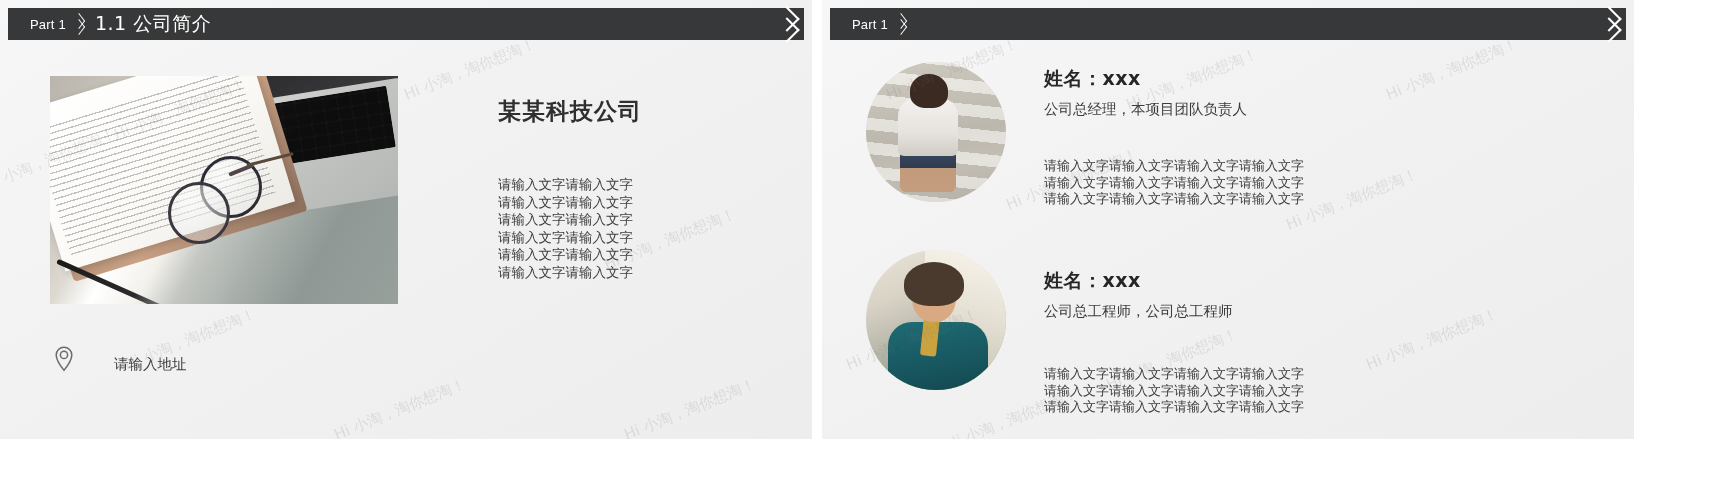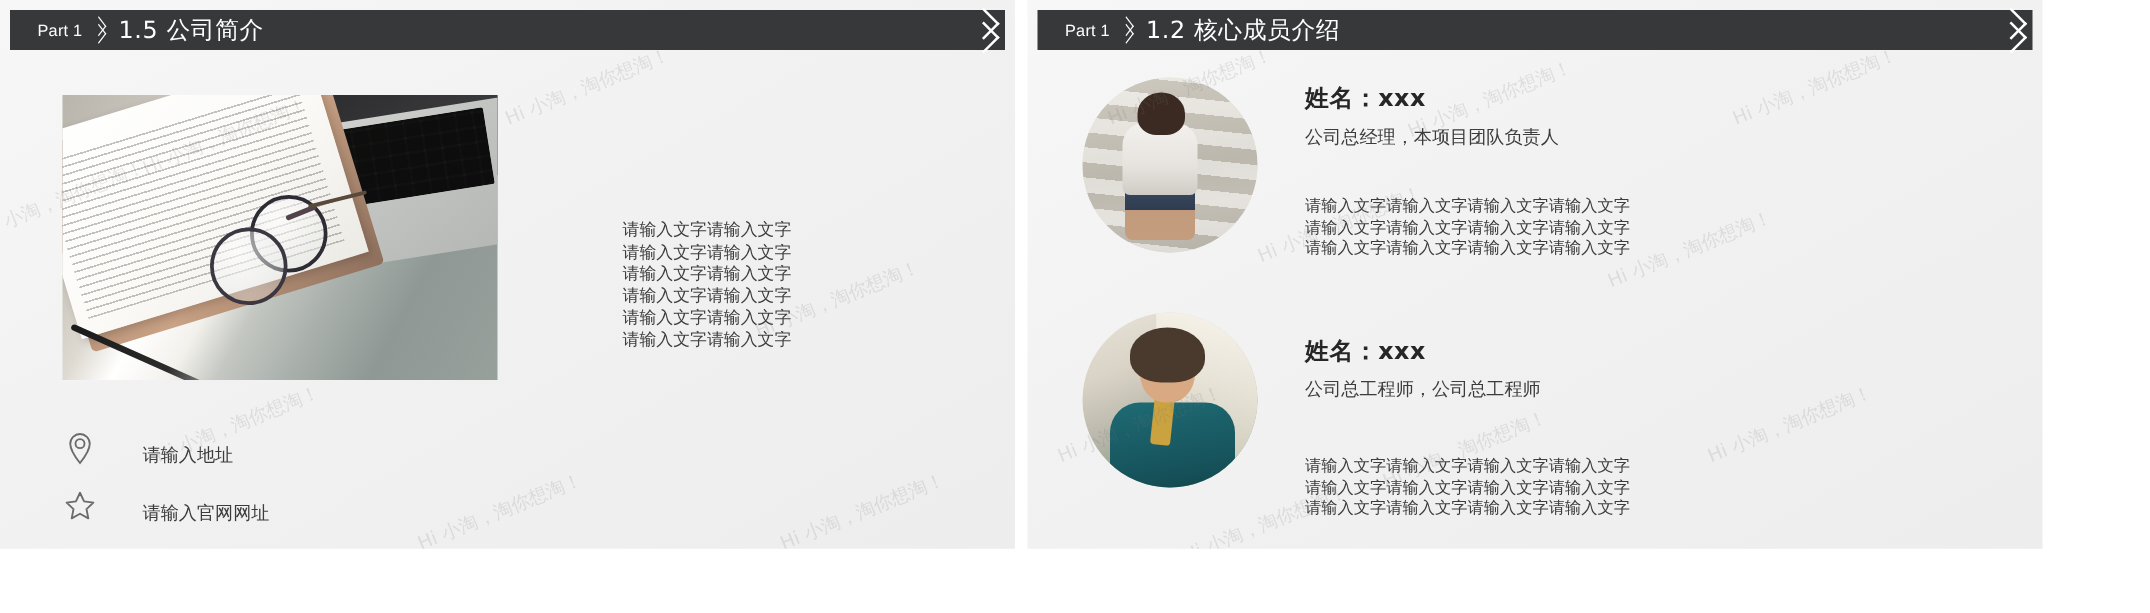--- a/index.html
+++ b/index.html
@@ -279,88 +279,80 @@
 </head>
 <body>
 
 <div class="stage">
 
   <div class="slide">
 
     <div class="hdr">
       <div class="hdr-part">Part 1</div>
       <div class="hdr-chev-sm"></div>
-      <div class="hdr-title">1.5 公司简介</div>
+      <div class="hdr-title">1.1 公司简介</div>
       <div class="hdr-spacer"></div>
       <div class="hdr-chev-lg"></div>
     </div>
 
     <div class="photo-desk">
       <div class="ph-lap-screen"></div>
       <div class="ph-lap-base"></div>
       <div class="ph-lap-keys"></div>
       <div class="ph-clip"></div>
       <div class="ph-paper">
         <div class="ph-lines"></div>
       </div>
       <div class="ph-pen"></div>
       <div class="ph-glass a"></div>
       <div class="ph-glass b"></div>
       <div class="ph-glass-br"></div>
       <div class="ph-glass-arm"></div>
     </div>
 
+    <div class="brand">某某科技公司</div>
 
     <div class="body-lines">
       <div>请输入文字请输入文字</div>
       <div>请输入文字请输入文字</div>
       <div>请输入文字请输入文字</div>
       <div>请输入文字请输入文字</div>
       <div>请输入文字请输入文字</div>
       <div>请输入文字请输入文字</div>
     </div>
 
     <div class="info-row r1">
       <span class="ico">
         <svg width="28" height="30" viewBox="0 0 28 30">
           <path d="M14 3.2c-4.3 0-7.8 3.4-7.8 7.7 0 5.6 7.8 15.5 7.8 15.5s7.8-9.9 7.8-15.5c0-4.3-3.5-7.7-7.8-7.7z" fill="none" stroke="#6b6b6b" stroke-width="1.5"></path>
           <circle cx="14" cy="10.9" r="3.6" fill="none" stroke="#6b6b6b" stroke-width="1.5"></circle>
         </svg>
       </span>
       <span class="info-label">请输入地址</span>
     </div>
 
-    <div class="info-row r2">
-      <span class="ico">
-        <svg width="28" height="30" viewBox="0 0 28 30">
-          <path d="M14 4.2l3.25 6.95 7.45.95-5.5 5.15 1.45 7.4L14 21.0l-6.65 3.65 1.45-7.4-5.5-5.15 7.45-.95z" fill="none" stroke="#6b6b6b" stroke-width="1.5" stroke-linejoin="round"></path>
-        </svg>
-      </span>
-      <span class="info-label">请输入官网网址</span>
-    </div>
 
     <div class="wm">
       <span style="left:120px;  top:330px;">Hi 小淘，淘你想淘！</span>
       <span style="left:330px;  top:400px;">Hi 小淘，淘你想淘！</span>
       <span style="left:-20px;  top:150px;">Hi 小淘，淘你想淘！</span>
       <span style="left:400px;  top:60px;">Hi 小淘，淘你想淘！</span>
       <span style="left:600px;  top:230px;">Hi 小淘，淘你想淘！</span>
       <span style="left:110px;  top:100px;">Hi 小淘，淘你想淘！</span>
       <span style="left:620px;  top:400px;">Hi 小淘，淘你想淘！</span>
     </div>
   </div>
 
   <div class="slide-gap"></div>
 
   <div class="slide">
 
     <div class="hdr">
       <div class="hdr-part">Part 1</div>
       <div class="hdr-chev-sm"></div>
-      <div class="hdr-title">1.2 核心成员介绍</div>
       <div class="hdr-spacer"></div>
       <div class="hdr-chev-lg"></div>
     </div>
 
     <div class="member m1">
       <div class="avatar av-a">
         <div class="st"></div>
         <div class="legs"></div>
         <div class="body"></div>
         <div class="head"></div>

